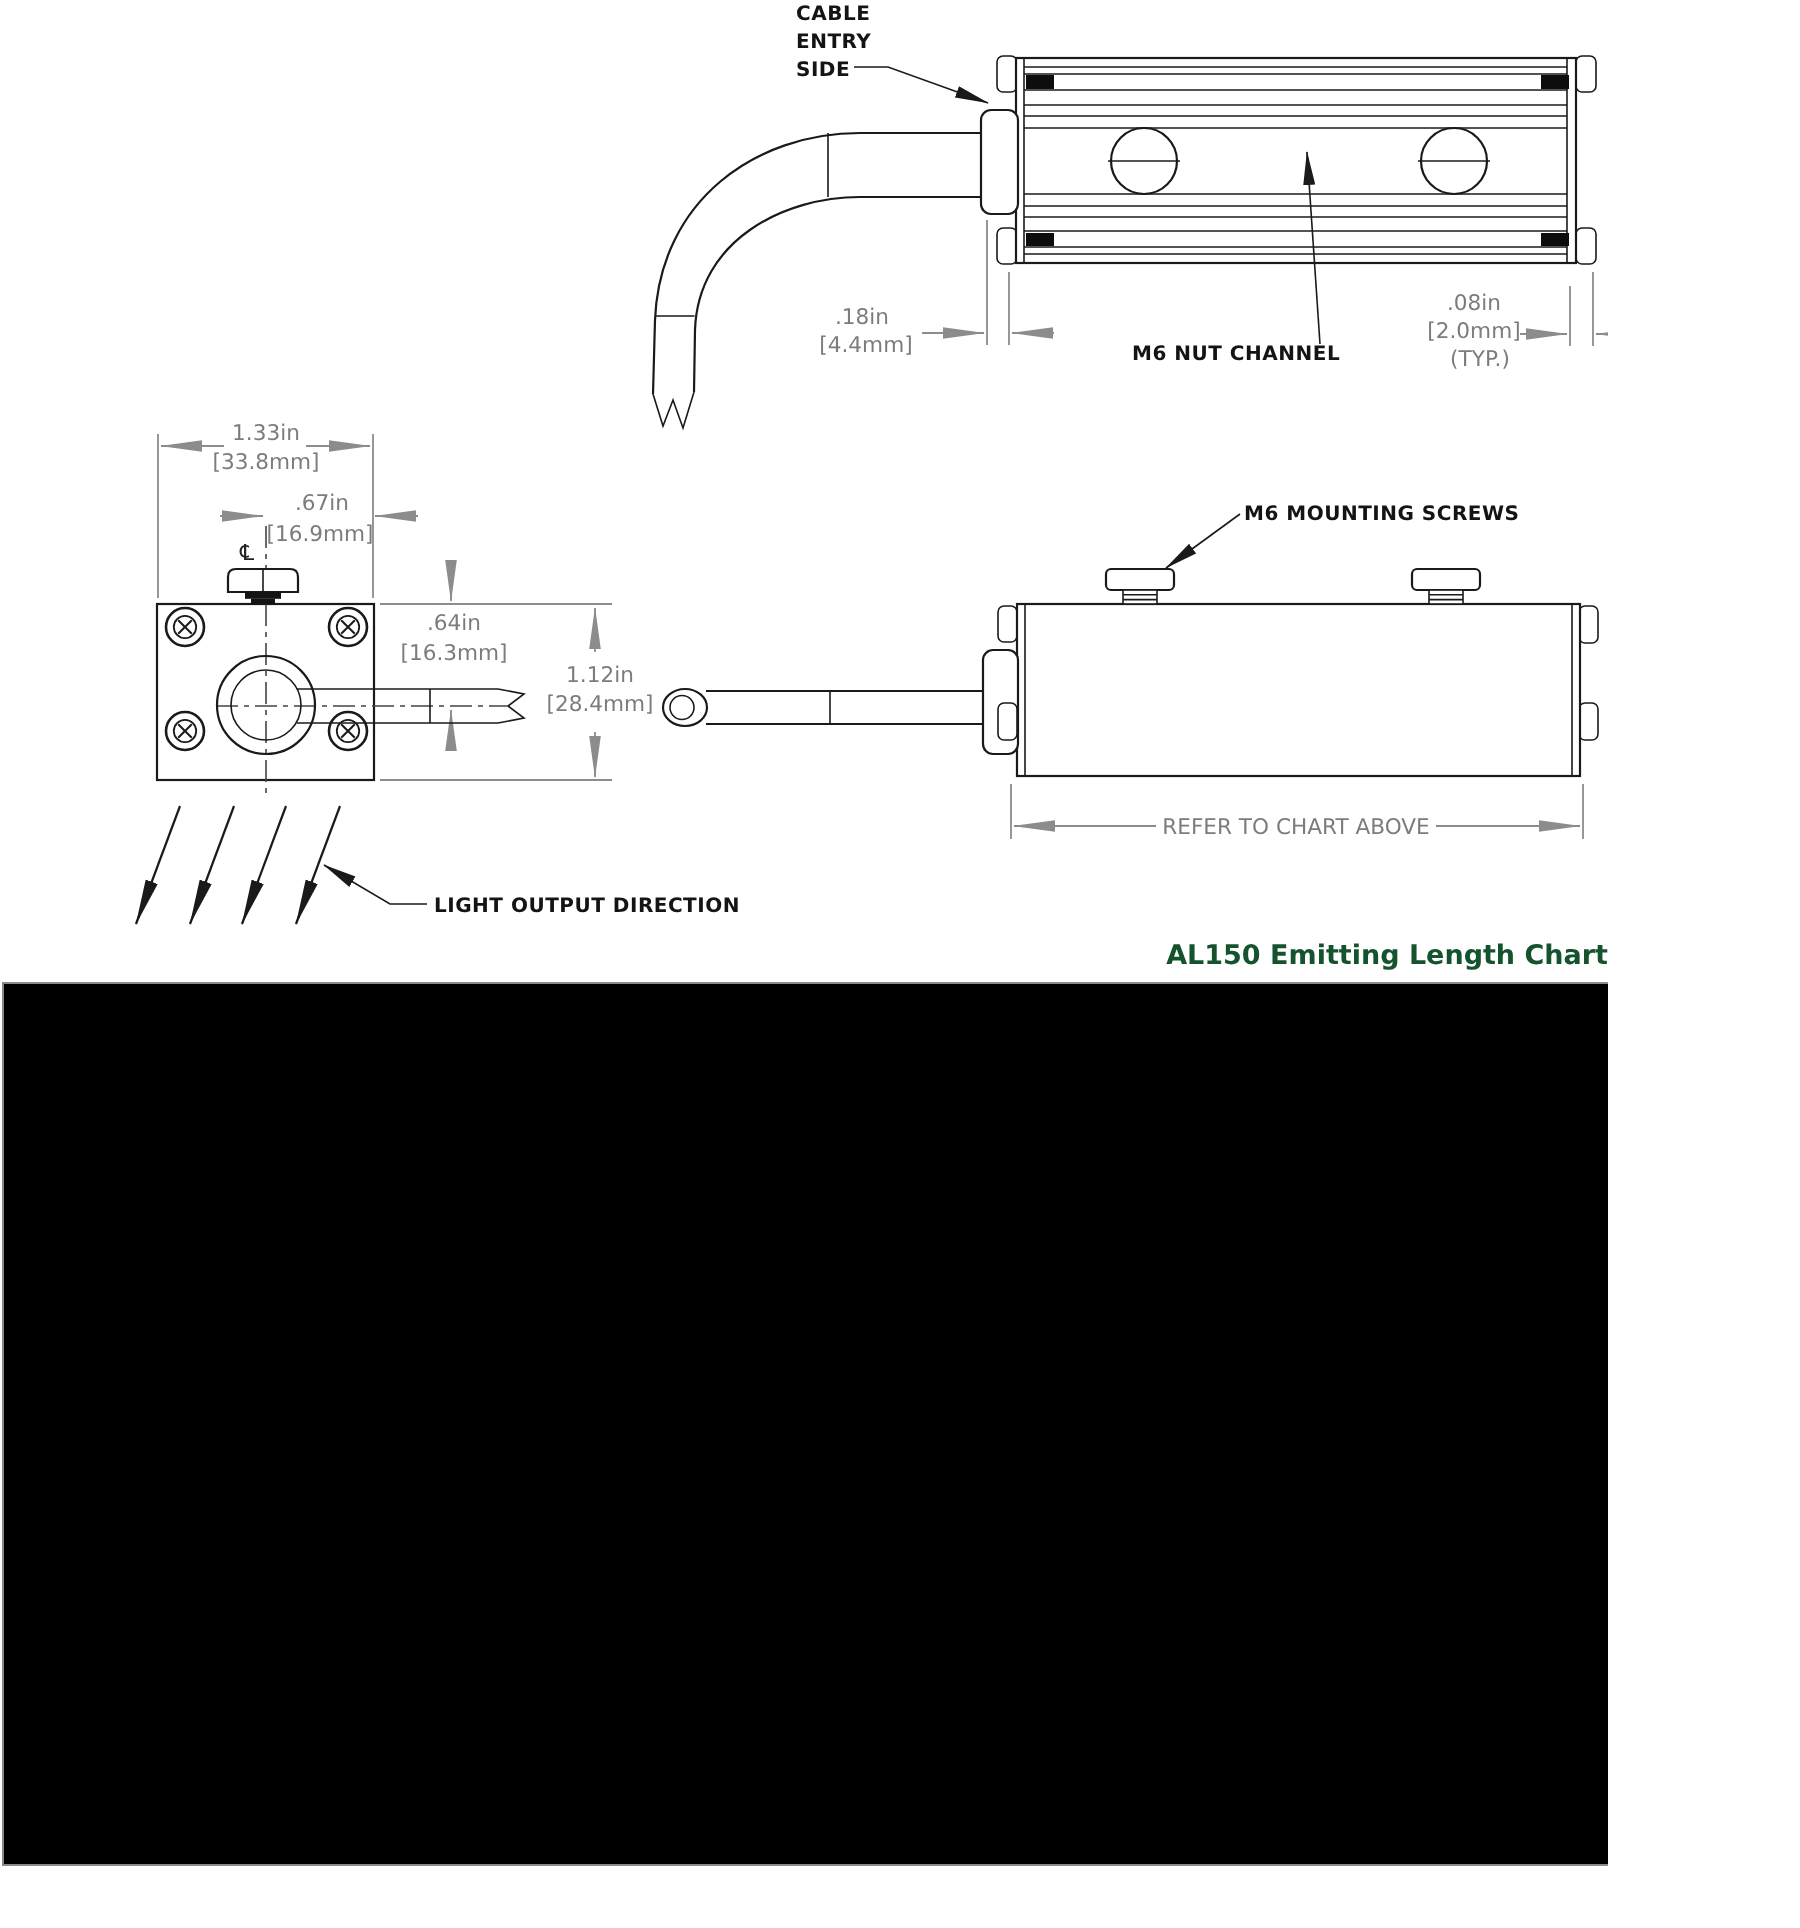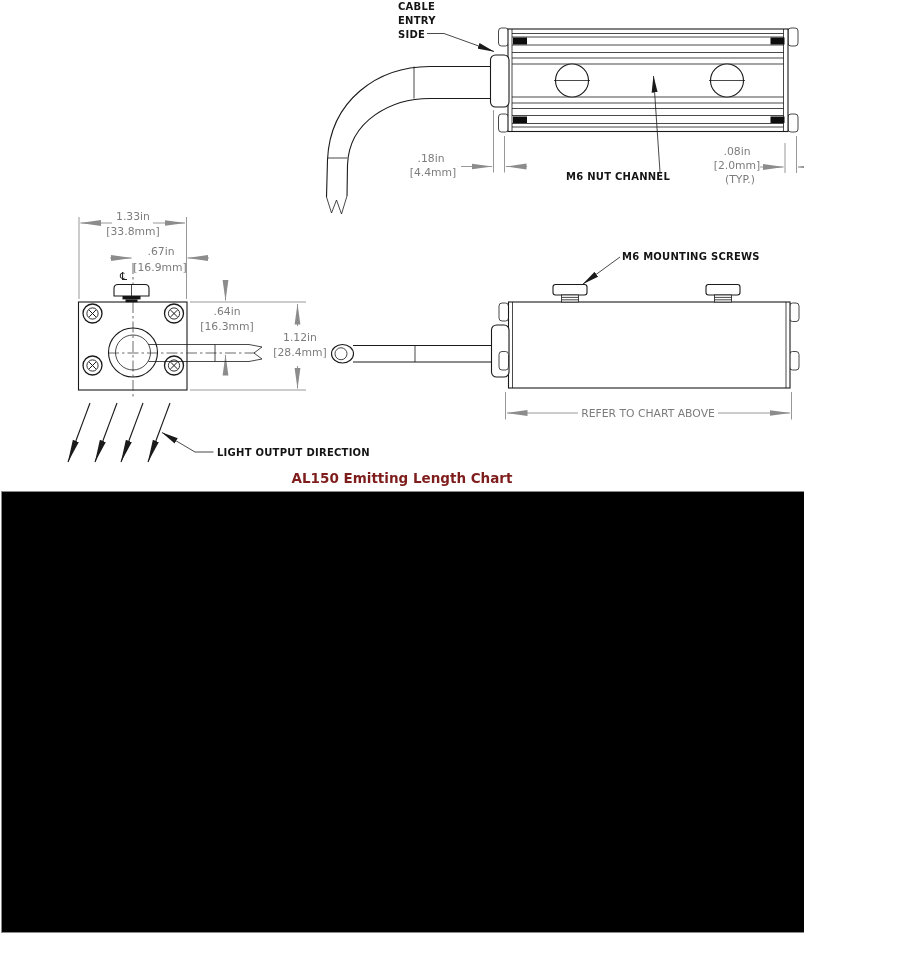--- a/index.html
+++ b/index.html
@@ -9,22 +9,22 @@
   svg text{font-family:"DejaVu Sans",sans-serif;}
   .dim-t{font-size:10.8px;fill:#7c7c7c;}
   .lab-t{font-size:10px;font-weight:bold;fill:#141414;letter-spacing:.25px;}
   .cl-t{font-size:11px;fill:#222;}
   .ln{stroke:#1a1a1a;fill:none;}
   .lnw{stroke:#1a1a1a;fill:#fff;}
   .thin{stroke-width:.8;}
   .med{stroke-width:1.1;}
   .dim{stroke:#8c8c8c;stroke-width:.9;fill:none;}
   .dash{stroke:#444;stroke-width:.8;fill:none;stroke-dasharray:11 3 2.5 3;}
-  .chart-title{position:absolute;left:0;top:470px;width:100%;text-align:center;
-               font-size:13.5px;font-weight:bold;color:#7f1d1d;}
+  .chart-title{position:absolute;left:0;top:470px;width:100%;text-align:right;
+               font-size:13.5px;font-weight:bold;color:#14532d;}
   .redacted{position:absolute;left:1px;top:491px;width:896px;height:440px;
             background:#000;border:1px solid #8a8a8a;}
   .footnote{position:absolute;left:4px;top:941px;font-size:11.2px;font-weight:bold;
             font-style:italic;color:#111;}
 </style>
 </head>
 <body>
 
 <div class="canvas">
 

